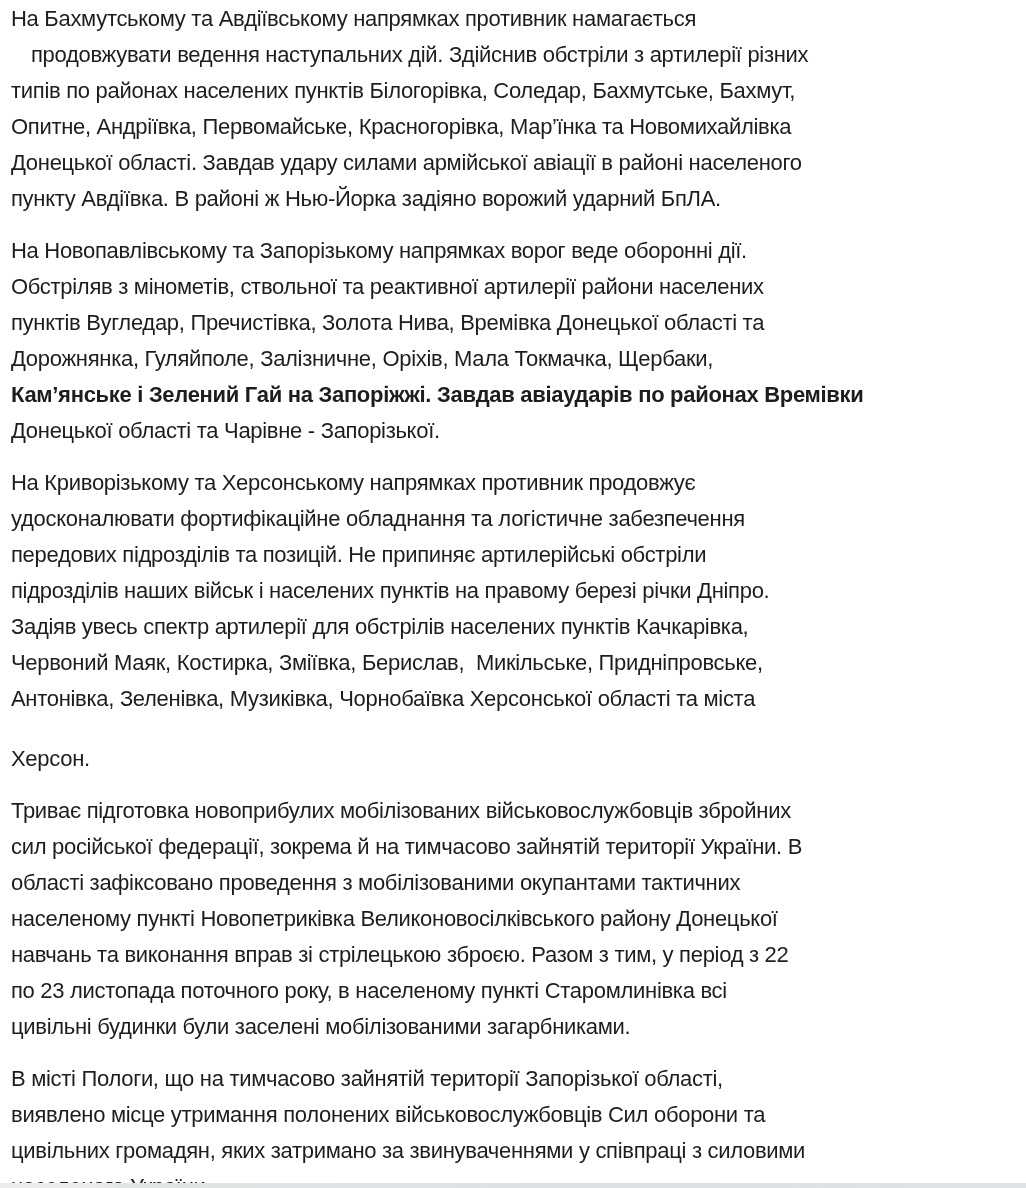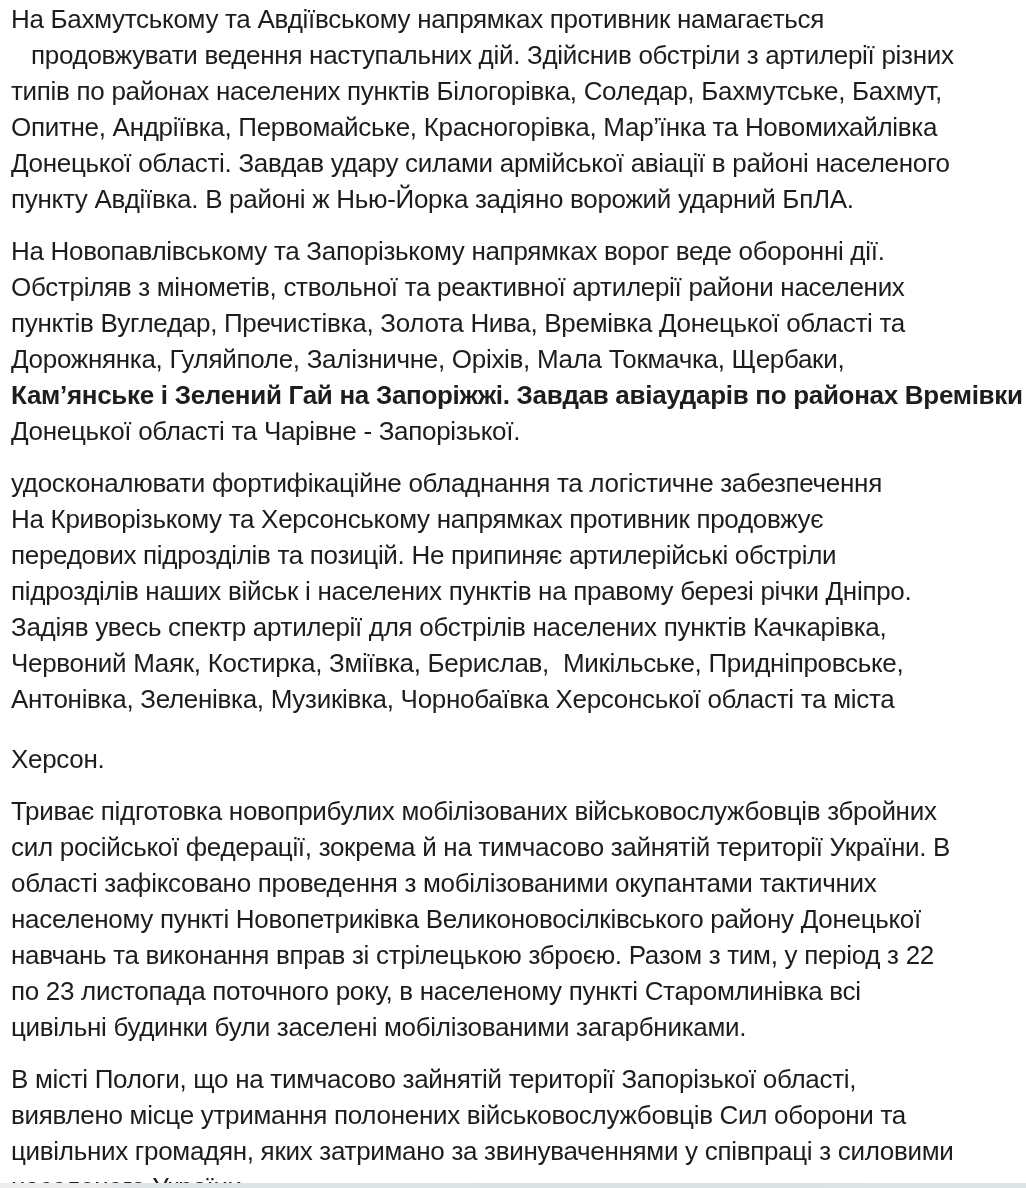--- a/index.html
+++ b/index.html
@@ -17,21 +17,21 @@
   .doc {
     padding: 1px 6px 0 11px;
     color: #1d1d1f;
   }
   .para {
     margin: 0 0 16px 0;
     padding: 0;
   }
   .line {
     white-space: pre;           
-    font-size: 26px;
+    font-size: 22px;
     line-height: 36px;
     height: 36px;
     font-stretch: condensed;
     letter-spacing: -0.3px;
   }
   .bottom-bar {
     position: absolute;
     left: 0;
     right: 0;
     bottom: 0;
@@ -60,22 +60,22 @@
   <p class="para">
     <span class="line" style="display: block;">На Новопавлівському та Запорізькому напрямках ворог веде оборонні дії.</span>
     <span class="line" style="display: block;">Обстріляв з мінометів, ствольної та реактивної артилерії райони населених</span>
     <span class="line" style="display: block;">пунктів Вугледар, Пречистівка, Золота Нива, Времівка Донецької області та</span>
     <span class="line" style="display: block;">Дорожнянка, Гуляйполе, Залізничне, Оріхів, Мала Токмачка, Щербаки,</span>
     <span class="line" style="display: block; font-weight: bold;">Кам’янське і Зелений Гай на Запоріжжі. Завдав авіаударів по районах Времівки</span>
     <span class="line" style="display: block;">Донецької області та Чарівне - Запорізької.</span>
   </p>
 
   <p class="para">
+    <span class="line" style="display: block;">На Криворізькому та Херсонському напрямках противник продовжує</span>
     <span class="line" style="display: block;">удосконалювати фортифікаційне обладнання та логістичне забезпечення</span>
-    <span class="line" style="display: block;">На Криворізькому та Херсонському напрямках противник продовжує</span>
     <span class="line" style="display: block;">передових підрозділів та позицій. Не припиняє артилерійські обстріли</span>
     <span class="line" style="display: block;">підрозділів наших військ і населених пунктів на правому березі річки Дніпро.</span>
     <span class="line" style="display: block;">Задіяв увесь спектр артилерії для обстрілів населених пунктів Качкарівка,</span>
     <span class="line" style="display: block;">Червоний Маяк, Костирка, Зміївка, Берислав,  Микільське, Придніпровське,</span>
     <span class="line" style="display: block;">Антонівка, Зеленівка, Музиківка, Чорнобаївка Херсонської області та міста</span>
     <span class="line" style="display: block; margin-top: 24px;">Херсон.</span>
   </p>
 
   <p class="para">
     <span class="line" style="display: block;">Триває підготовка новоприбулих мобілізованих військовослужбовців збройних</span>

